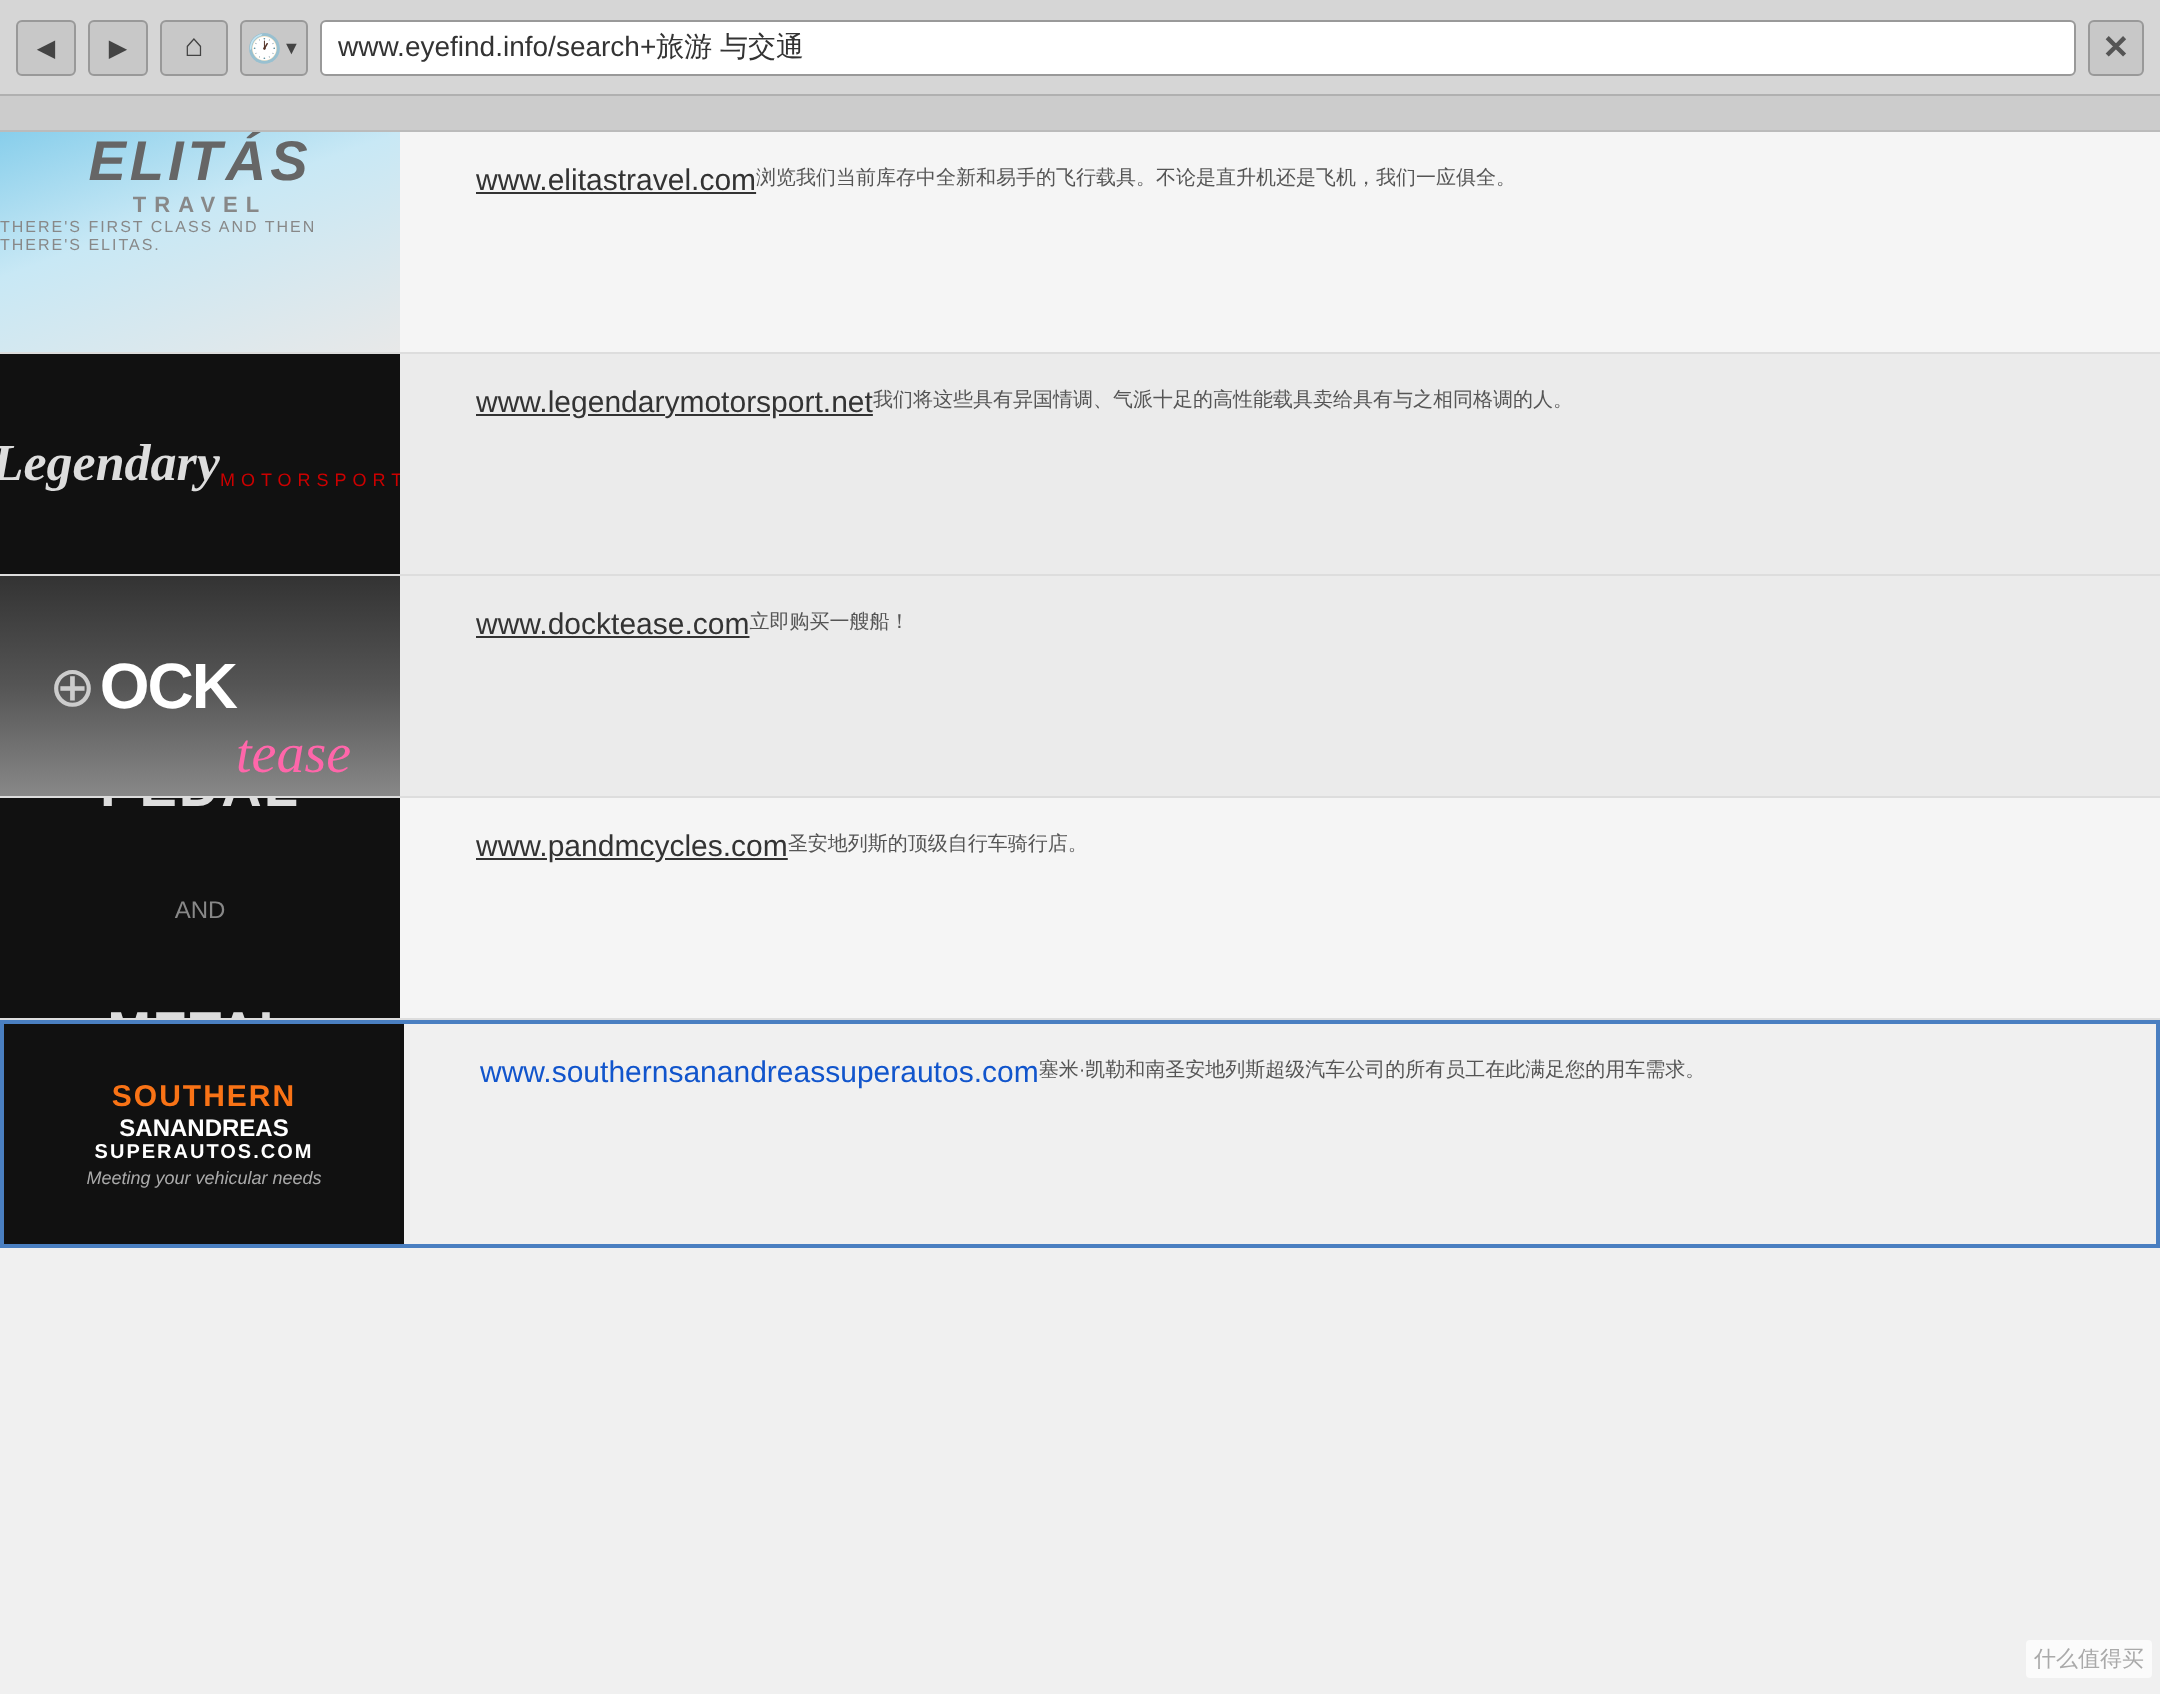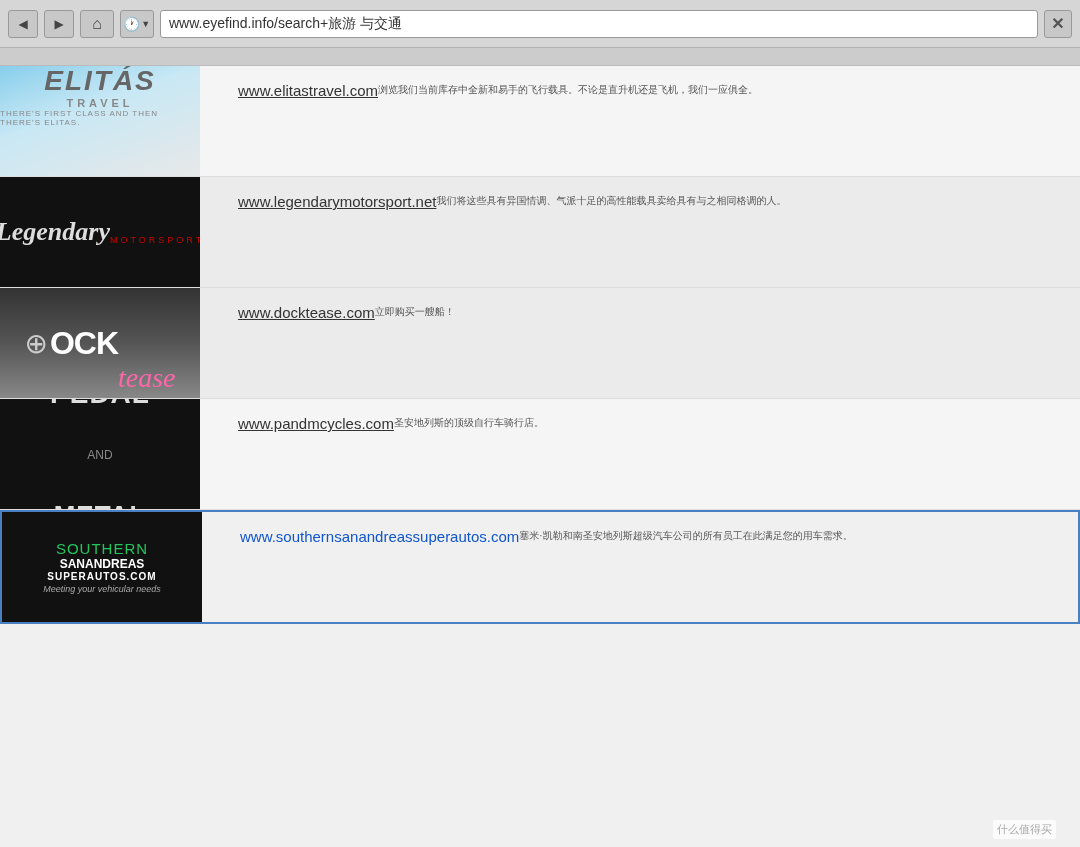--- a/index.html
+++ b/index.html
@@ -206,22 +206,22 @@
     }
     .logo-southern {
       background: #111;
       width: 200px; height: 110px;
       display: flex; align-items: center; justify-content: center;
       flex-direction: column;
       padding: 6px;
     }
     .logo-southern-line1 {
       font-size: 15px;
-      font-weight: 400;
-      color: #22c55e;
+      font-weight: 700;
+      color: #f97316;
       letter-spacing: 1px;
     }
     .logo-southern-line2 {
       font-size: 12px;
       font-weight: 700;
       color: white;
     }
     .logo-southern-line3 {
       font-size: 10px;
       font-weight: bold;
@@ -253,21 +253,21 @@
     }
     .result-desc {
       font-size: 10px;
       color: #555;
       line-height: 1.6;
     }
 
     .watermark {
       position: fixed;
       bottom: 8px;
-      right: 24px;
+      right: 4px;
       font-size: 11px;
       color: #aaa;
       background: rgba(255,255,255,0.7);
       padding: 2px 4px;
       border-radius: 2px;
     }
 
     
     .top-strip {
       height: 18px;

